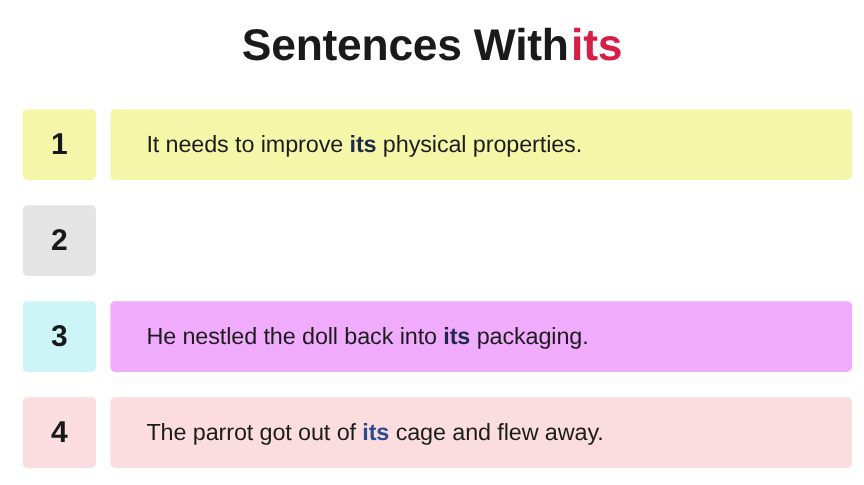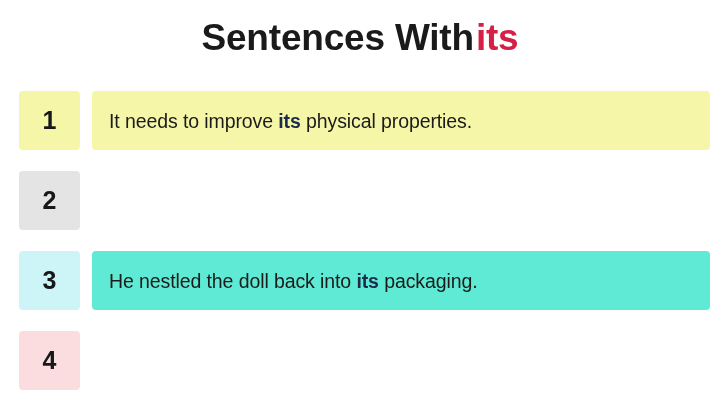--- a/index.html
+++ b/index.html
@@ -76,21 +76,21 @@
   }
   .gap {
     flex: 0 0 12px;
   }
   .sent-box {
     flex: 1 1 auto;
     margin-right: 10px;
     border-radius: 4px;
     display: flex;
     align-items: center;
-    padding-left: 17px;
+    padding-left: 30px;
     padding-right: 14px;
     box-sizing: border-box;
   }
   .sent-text {
     font-size: 19.5px;
     font-weight: 400;
     color: #1b1b1b;
     line-height: 26px;
     letter-spacing: -0.1px;
     white-space: nowrap;
@@ -125,26 +125,29 @@
         <span>2</span>
       </div>
       <div class="gap"></div>
     </div>
 
     <div class="row">
       <div class="num-box" style="background: rgb(205, 244, 246);">
         <span>3</span>
       </div>
       <div class="gap"></div>
-      <div class="sent-box" style="background: #5eead4;">
+      <div class="sent-box" style="background: #f0abfc;">
         <div class="sent-text"><span>He nestled the doll back into </span><span class="kw" style="color: rgb(28, 43, 74);">its</span><span> packaging.</span></div>
       </div>
     </div>
 
     <div class="row">
       <div class="num-box" style="background: rgb(251, 221, 224);">
         <span>4</span>
       </div>
       <div class="gap"></div>
+      <div class="sent-box" style="background: rgb(251, 221, 224);">
+        <div class="sent-text"><span>The parrot got out of </span><span class="kw" style="color: rgb(44, 74, 140);">its</span><span> cage and flew away.</span></div>
+      </div>
     </div>
 
   </div>
 </div>
 
 </body></html>

